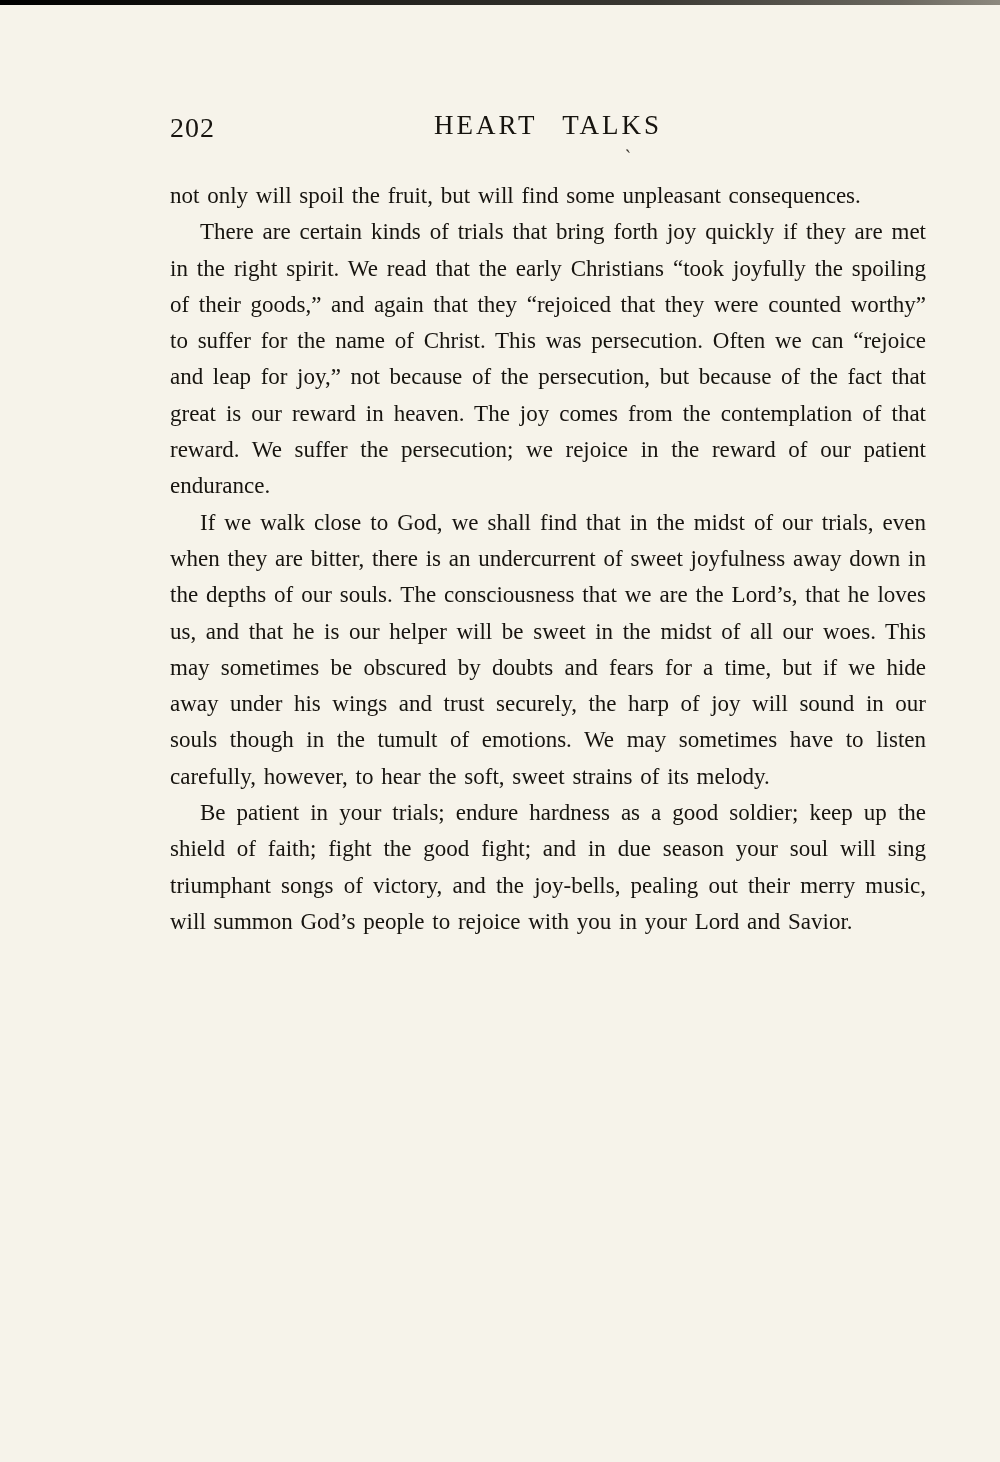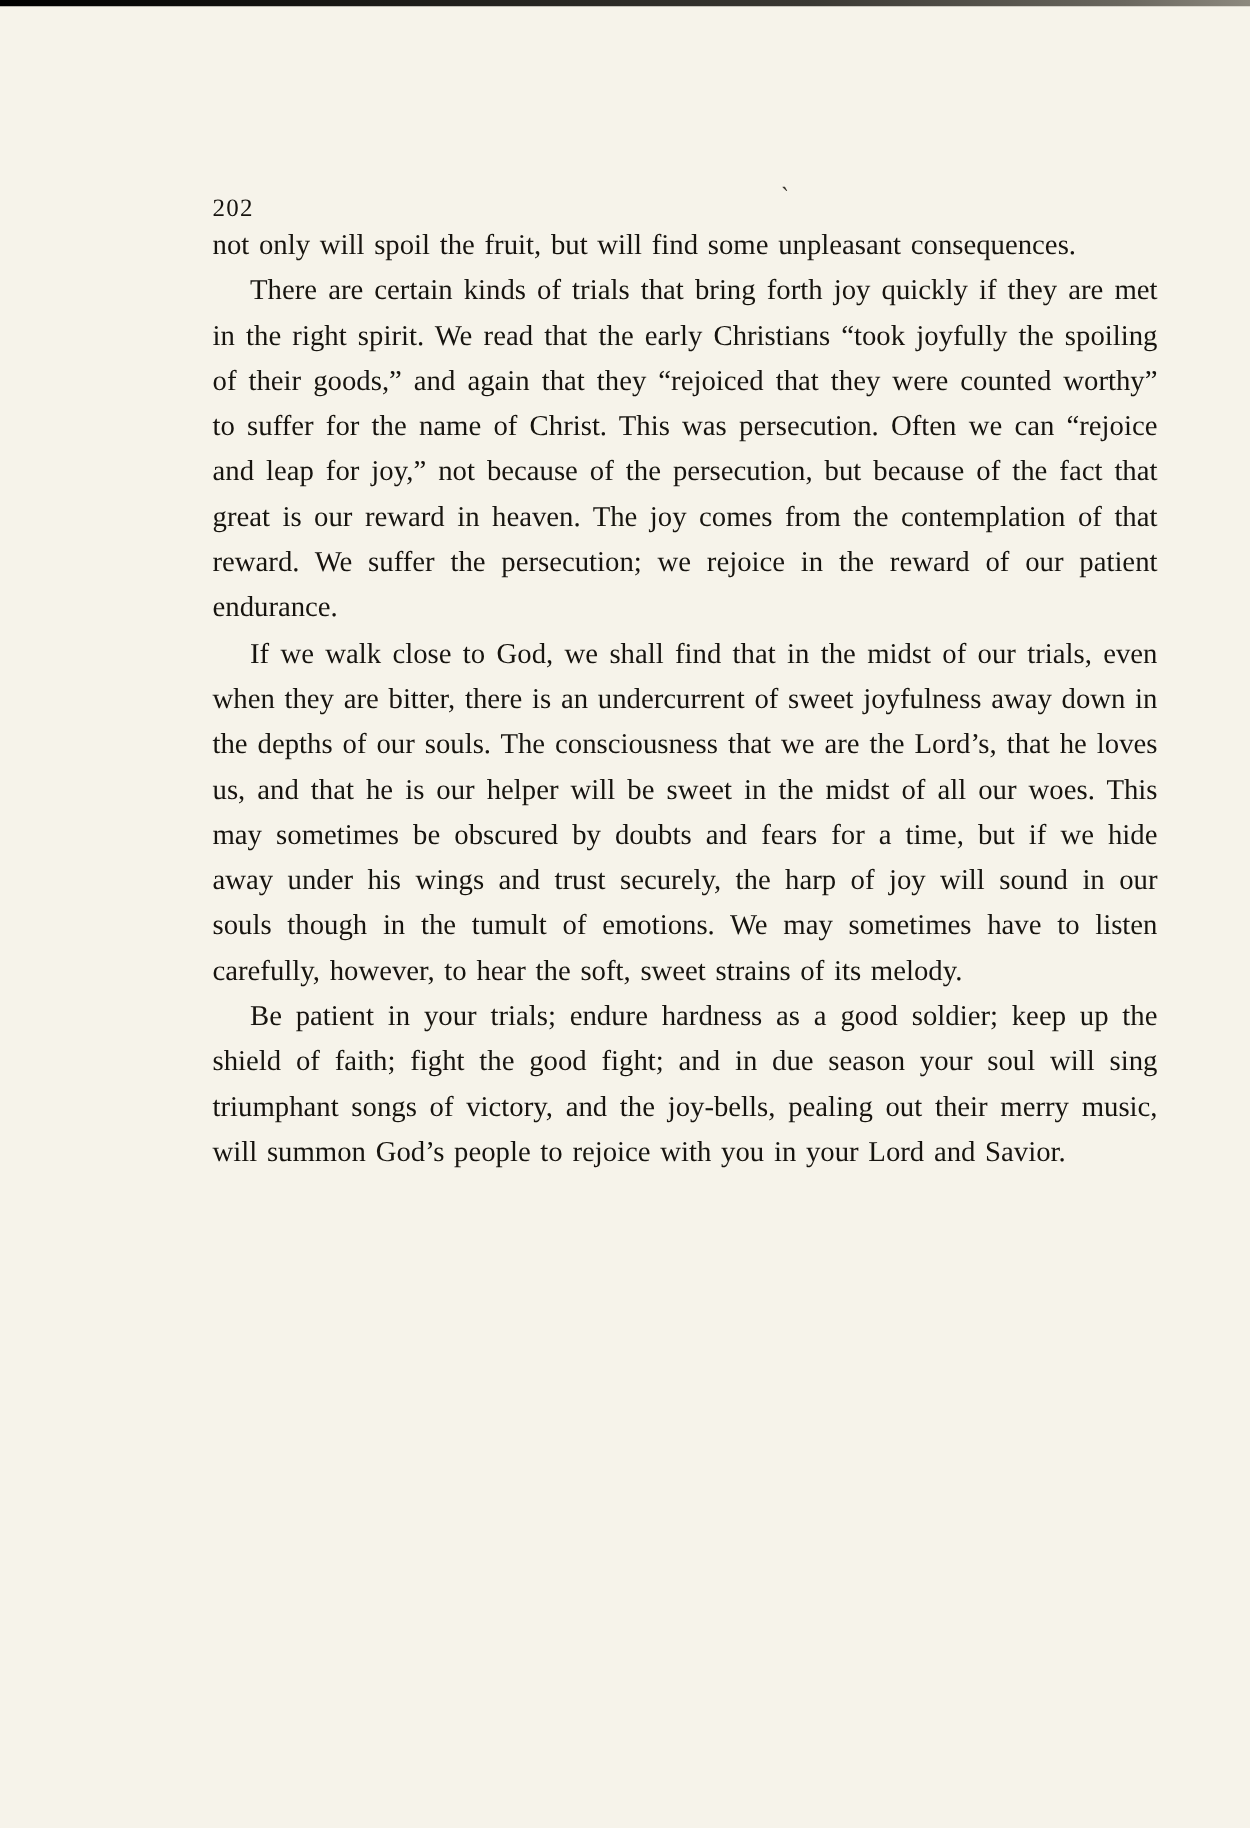--- a/index.html
+++ b/index.html
@@ -57,23 +57,22 @@
   }
   .head-row {
     position: relative;
     margin-top: 110px;
     height: 36px;
   }
   .page-number {
     position: absolute;
     left: 0;
     top: 2px;
-    font-size: 20px;
+    font-size: 28px;
     letter-spacing: 1px;
-    margin-top: 44px;
   }
   .running-head {
     display: block;
     text-align: center;
     font-size: 27px;
     letter-spacing: 3px;
     word-spacing: 16px;
   }
   .accent-artifact {
     position: absolute;
@@ -101,20 +100,21 @@
 </head>
 <body>
 
 <div class="page">
   <div class="binding-edge"></div>
   <div class="top-edge"></div>
 
   <div class="content">
     <div class="head-row">
       <span class="page-number">202</span>
+      <span class="running-head">HEART TALKS</span>
       <span class="accent-artifact">ˋ</span>
     </div>
 
     <div class="body-text">
       <p class="first">not only will spoil the fruit, but will find some unpleasant consequences.</p>
       <p>There are certain kinds of trials that bring forth joy quickly if they are met in the right spirit.  We read that the early Christians “took joyfully the spoiling of their goods,” and again that they “rejoiced that they were counted worthy” to suffer for the name of Christ.  This was persecution.  Often we can “rejoice and leap for joy,” not because of the persecution, but because of the fact that great is our reward in heaven.  The joy comes from the contemplation of that reward.  We suffer the persecution; we rejoice in the reward of our patient endurance.</p>
       <p>If we walk close to God, we shall find that in the midst of our trials, even when they are bitter, there is an undercurrent of sweet joyfulness away down in the depths of our souls.  The consciousness that we are the Lord’s, that he loves us, and that he is our helper will be sweet in the midst of all our woes.  This may sometimes be obscured by doubts and fears for a time, but if we hide away under his wings and trust securely, the harp of joy will sound in our souls though in the tumult of emotions.  We may sometimes have to listen carefully, however, to hear the soft, sweet strains of its melody.</p>
       <p>Be patient in your trials; endure hardness as a good soldier; keep up the shield of faith; fight the good fight; and in due season your soul will sing triumphant songs of victory, and the joy-bells, pealing out their merry music, will summon God’s people to rejoice with you in your Lord and Savior.</p>
     </div>
   </div>

